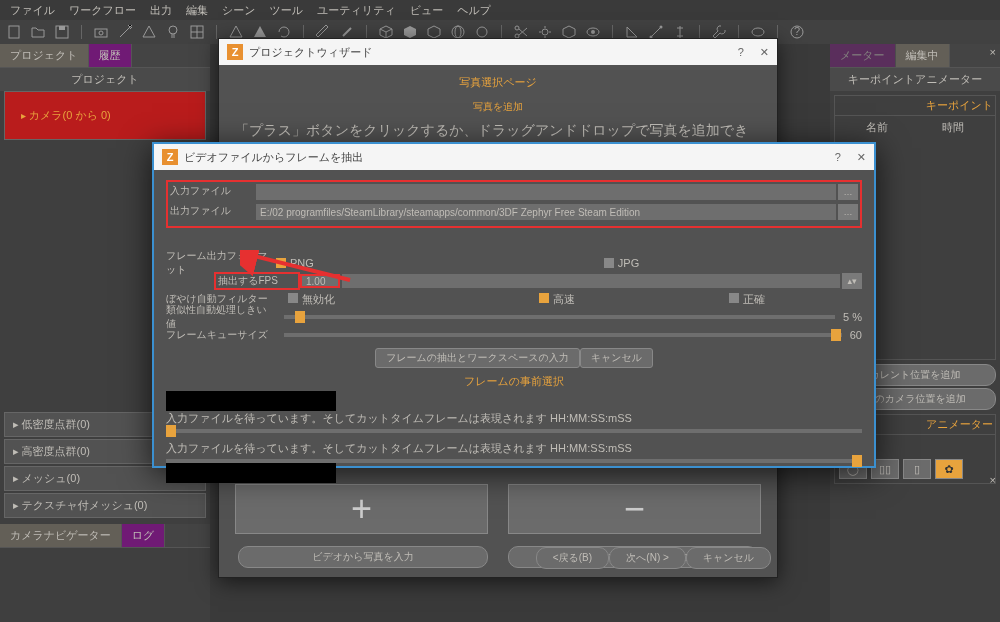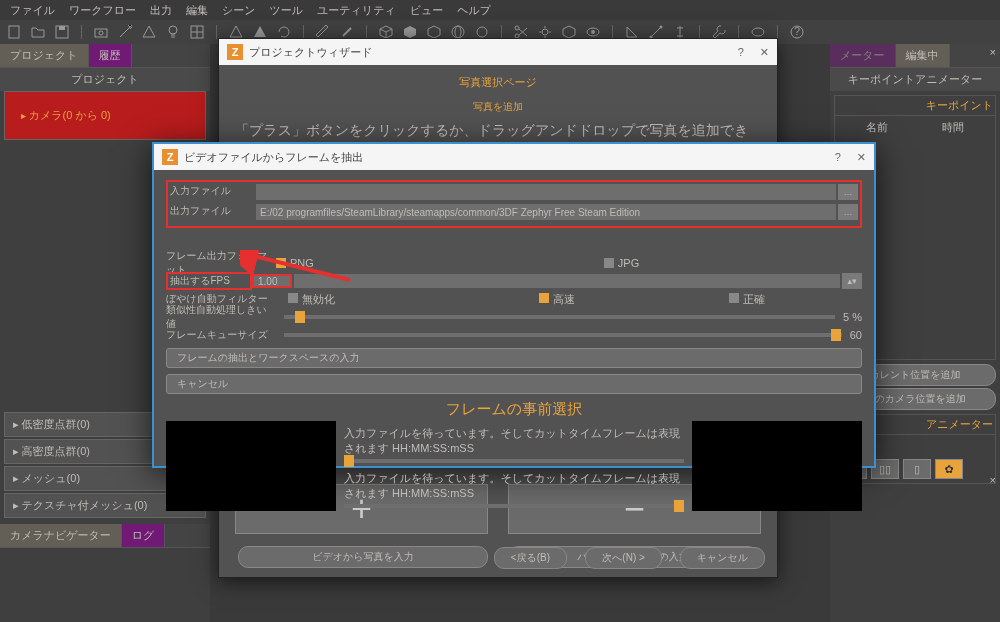--- a/index.html
+++ b/index.html
@@ -25,44 +25,44 @@
 .dlg-tb .zicon{width:16px;height:16px;background:#e89030;margin-right:6px;display:flex;align-items:center;justify-content:center;color:#fff;font-weight:bold;}
 .dlg-tb-r{margin-left:auto;display:flex;gap:16px;color:#666;}
 .wiz-hdr{text-align:center;color:#e8a33d;padding:10px;}
 .wiz-sub{text-align:center;color:#e8a33d;font-size:10px;}
 .wiz-hint{padding:8px 16px;font-size:14px;}
 .big-plus{width:260px;height:50px;margin:8px auto;background:#6b6b6b;display:flex;align-items:center;justify-content:center;font-size:36px;color:#ccc;border:1px solid #888;}
 .big-minus{width:260px;height:50px;margin:8px auto;background:#6b6b6b;display:flex;align-items:center;justify-content:center;font-size:36px;color:#ccc;border:1px solid #888;}
 .btn-row{display:flex;justify-content:center;gap:20px;padding:4px;}
 .btn{padding:3px 16px;background:#6b6b6b;border:1px solid #888;border-radius:10px;font-size:10px;}
 .plus-row{display:flex;gap:20px;padding:0 16px;}
-.wiz-foot{position:absolute;bottom:8px;right:12px;display:flex;gap:18px;}
+.wiz-foot{position:absolute;bottom:8px;right:6px;display:flex;gap:0;}
 
 .dlg-vid{position:absolute;left:152px;top:142px;width:724px;height:326px;background:#525252;border:2px solid #3b90d0;box-shadow:0 6px 30px rgba(0,0,0,0.7);z-index:10;}
 .dlg-vid .dlg-tb{background:#f5f5f5;}
 .vid-body{padding:10px 12px;}
 .form-area{border:2px solid #e63030;padding:2px;margin-bottom:4px;}
 .form-row{display:flex;height:18px;margin-bottom:2px;}
 .form-lbl{width:86px;font-size:10px;}
 .form-fld{flex:1;background:#6e6e6e;height:16px;padding:0 4px;font-size:10px;display:flex;align-items:center;}
 .form-btn{width:20px;height:16px;background:#7a7a7a;margin-left:2px;display:flex;align-items:center;justify-content:center;font-size:9px;}
 .fmt-row{display:flex;align-items:center;height:18px;margin-top:26px;}
 .chk{width:10px;height:10px;background:#e8a33d;margin-right:4px;display:inline-block;}
 .chk.off{background:#888;}
 .fps-row{display:flex;align-items:center;height:18px;}
-.fps-lbl{width:86px;font-size:10px;border:2px solid #e63030;padding:0 2px;}
+.fps-lbl{width:86px;font-size:10px;border:2px solid #e63030;padding:0 2px;margin-left:48px;}
 .fps-val{width:40px;background:#6e6e6e;height:14px;font-size:10px;padding:0 4px;border:2px solid #e63030;}
 .filter-row{display:flex;height:18px;align-items:center;gap:12px;}
 .slider-row{display:flex;align-items:center;height:18px;}
 .slider-track{flex:1;height:4px;background:#6e6e6e;position:relative;margin:0 8px;}
 .slider-thumb{position:absolute;width:10px;height:12px;background:#e8a33d;top:-4px;}
-.action-row{display:flex;justify-content:center;gap:6px;padding:4px 0;flex-direction:column;}
+.action-row{display:flex;justify-content:center;padding:4px 0;}
 .abtn{padding:2px 10px;background:#6b6b6b;border:1px solid #888;border-radius:3px;font-size:10px;}
-.preview-hdr{text-align:center;color:#e8a33d;font-size:15px;padding:2px;}
-.preview-row{display:flex;gap:8px;height:92px;}
+.preview-hdr{text-align:center;color:#e8a33d;font-size:11px;padding:2px;}
+.preview-row{display:flex;height:92px;flex-direction:column;}
 .pv-img{width:170px;height:90px;background:#000;}
 .pv-mid{flex:1;font-size:10px;display:flex;flex-direction:column;justify-content:center;gap:8px;}
 .pv-tr{height:4px;background:#6e6e6e;position:relative;margin-top:3px;}
 .pv-th{position:absolute;width:10px;height:12px;background:#e8a33d;top:-4px;}
 .pv-chk{display:flex;align-items:center;justify-content:center;gap:4px;margin-top:6px;font-size:10px;}
 
 .arrow{position:absolute;z-index:11;pointer-events:none;}
 .anim-btns{display:flex;gap:4px;margin:4px;}
 .anim-btn{width:28px;height:20px;background:#6b6b6b;border:1px solid #888;display:flex;align-items:center;justify-content:center;}
 .anim-btn.orange{background:#e8a33d;color:#333;}

